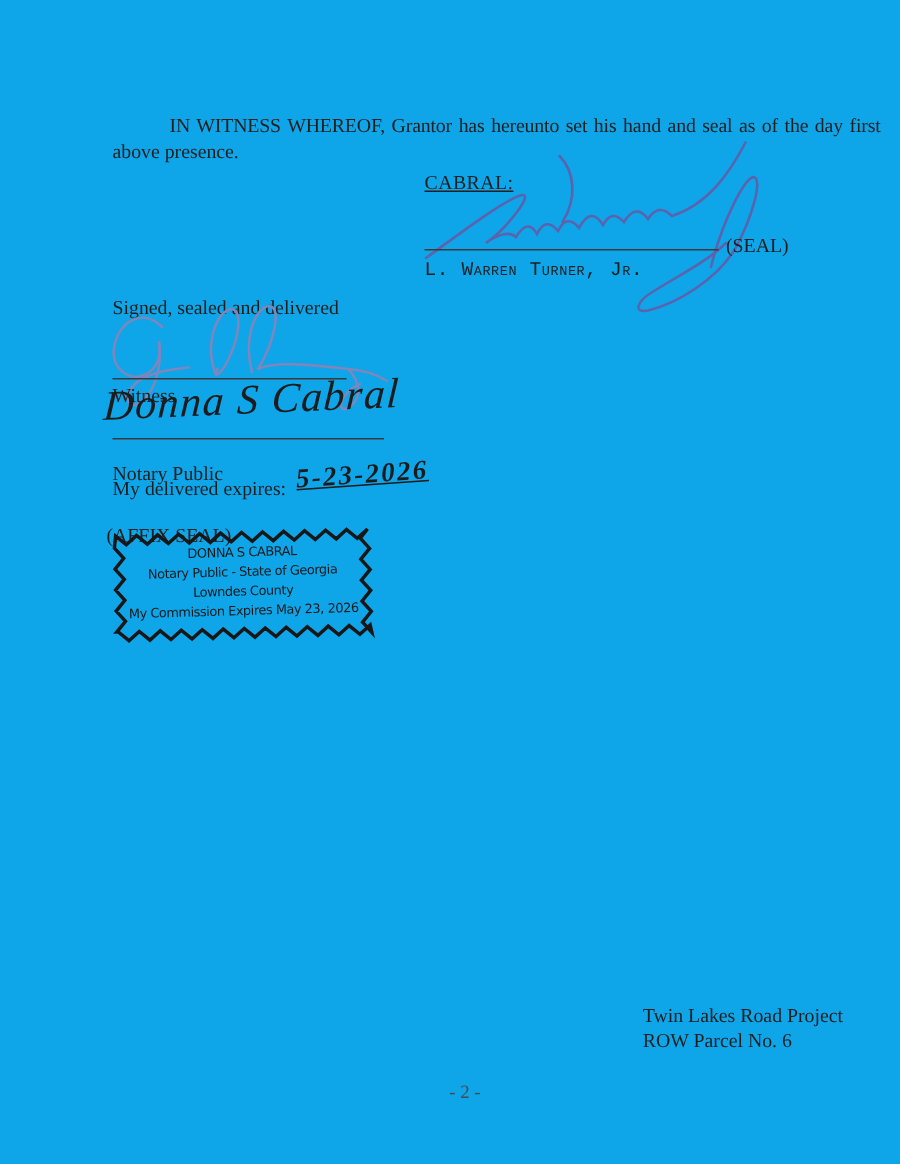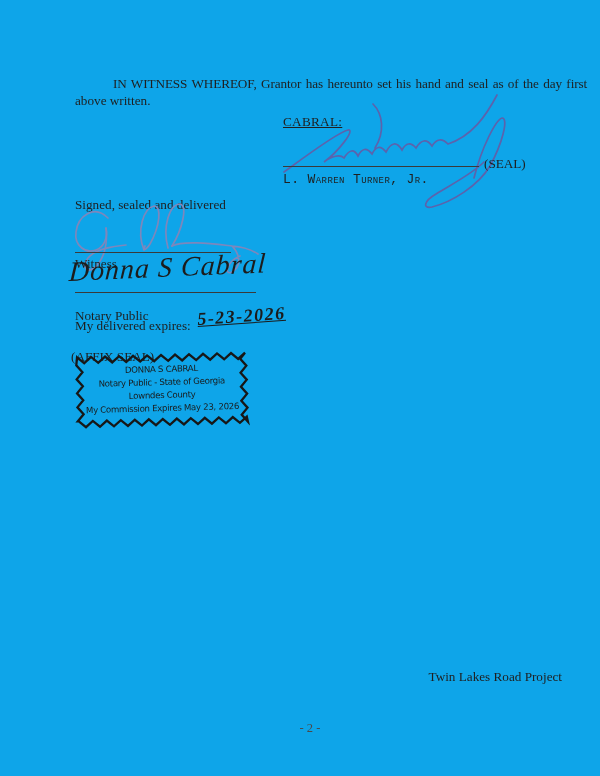--- a/index.html
+++ b/index.html
@@ -48,21 +48,21 @@
   .footer{right:58px;top:669px;text-align:left;}
   .page-number{left:0;right:0;top:721px;text-align:center;font-size:12.5px;color:#4a4a4a;}
 </style>
 </head>
 <body>
 
 <div class="page">
 
   <div class="abs typed clause">
     <div class="clause-l1">IN WITNESS WHEREOF, Grantor has hereunto set his hand and seal as of the day first</div>
-    <div class="clause-l2">above written.</div>
+    <div class="clause-l2">above presence.</div>
   </div>
 
   <div class="abs typed grantor-heading">CABRAL:</div>
 
   <svg class="abs sig-grantor" viewBox="0 0 280 150" aria-hidden="true">
     <path d="M97,30 C107,40 109,58 99,74" stroke="#5c63ac"></path>
     <path d="M8,98 C30,82 62,58 72,56 C80,55 62,78 48,88 C56,82 64,80 68,84
              q8,-13 14,-2 q6,-12 14,-2 q6,-12 14,-2 q8,-15 16,-2 q6,-11 14,-2 q8,-13 16,-2 q7,-11 16,-2
              C196,62 210,42 221,21" stroke="#5c63ac"></path>
     <path d="M198,104 C206,72 220,46 226,44 C233,44 226,70 214,92
@@ -107,17 +107,18 @@
     <div class="stamp-text">
       <div>DONNA S CABRAL</div>
       <div>Notary Public - State of Georgia</div>
       <div>Lowndes County</div>
       <div>My Commission Expires May 23, 2026</div>
     </div>
   </div>
 
   <div class="abs typed footer">
     <div>Twin Lakes Road Project</div>
+    <div>ROW Parcel No. 6</div>
   </div>
 
   <div class="abs page-number">- 2 -</div>
 
 </div>
 
 </body></html>

